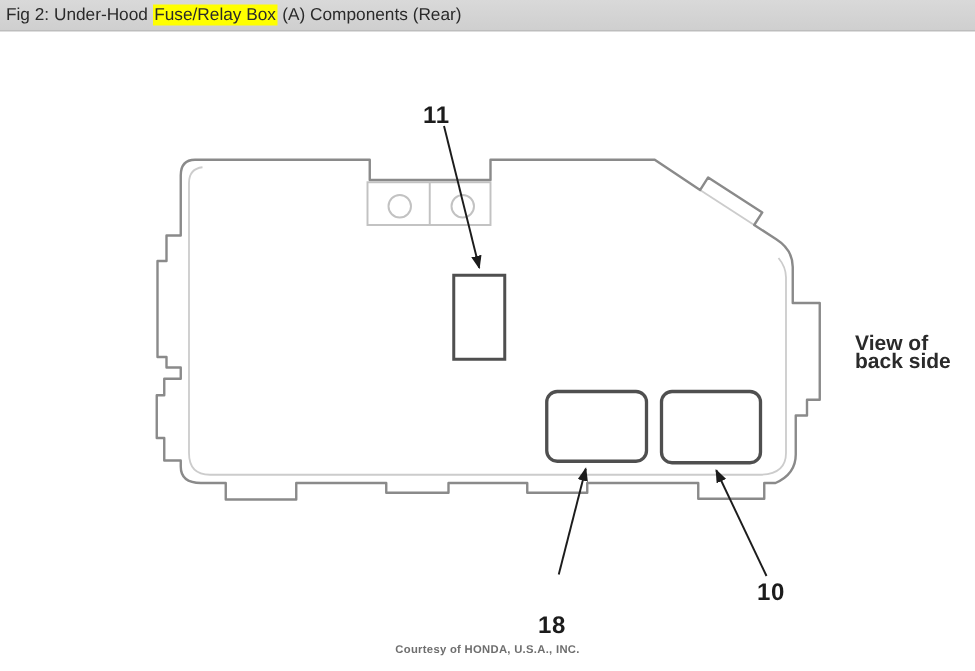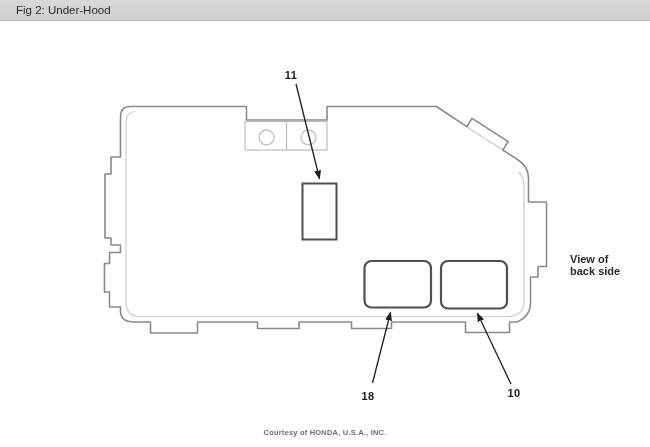--- a/index.html
+++ b/index.html
@@ -11,45 +11,44 @@
     overflow: hidden;
   }
   .header-bar {
     position: absolute;
     top: 0; left: 0; right: 0;
     height: 20px;
     background: linear-gradient(#d9d9d9, #cfcfcf);
     border-bottom: 1px solid #bdbdbd;
     display: flex;
     align-items: center;
-    padding-left: 16px;
+    padding-left: 4px;
     font-size: 11.5px;
     color: #2a2a2a;
     white-space: pre;
   }
   .header-bar span { white-space: pre; }
   .hl { background: #ffff00; padding: 1px 1px; }
   .diagram-svg { position: absolute; top: 0; left: 0; }
   .callout-label {
     position: absolute;
-    font-size: 11px;
+    font-size: 16px;
     font-weight: bold;
     color: #1c1c1c;
     text-align: center;
     letter-spacing: 0.5px;
   }
   .view-note {
     position: absolute;
     left: 570px; top: 223px;
-    font-size: 11px;
+    font-size: 14px;
     font-weight: bold;
     line-height: 11.5px;
     color: #2a2a2a;
     white-space: pre-line;
-    margin-top: 31px;
   }
   .footer-credit {
     position: absolute;
     left: 0; right: 0;
     top: 428px;
     text-align: center;
     font-size: 7.5px;
     color: #6e6e6e;
     letter-spacing: 0.2px;
     font-weight: bold;
@@ -94,23 +93,23 @@
   <rect x="364.5" y="261" width="66.5" height="46.5" rx="7" ry="7" fill="#ffffff" stroke="#4f4f4f" stroke-width="2.2"></rect>
 
   <rect x="441" y="261" width="66" height="47.5" rx="7" ry="7" fill="#ffffff" stroke="#4f4f4f" stroke-width="2.2"></rect>
 
   <line x1="296" y1="84" x2="319.5" y2="178.5" stroke="#1c1c1c" stroke-width="1.3" marker-end="url(#arrowhead)"></line>
   <line x1="372.5" y1="383" x2="390.5" y2="312.5" stroke="#1c1c1c" stroke-width="1.3" marker-end="url(#arrowhead)"></line>
   <line x1="511" y1="384" x2="477.5" y2="313.5" stroke="#1c1c1c" stroke-width="1.3" marker-end="url(#arrowhead)"></line>
 </svg>
 
 <div class="header-bar">
-  <span>Fig 2: Under-Hood </span>
+  <span>Fig 2: Under-Hood </span><span class="hl">Fuse/Relay Box</span><span> (A) Components (Rear)</span>
 </div>
 
 <div class="callout-label" style="left:281px; top:69px; width:20px;">11</div>
 <div class="callout-label" style="left:503px; top:387px; width:22px;">10</div>
-<div class="callout-label" style="left:357px; top:390px; width:22px;">18</div>
+<div class="callout-label" style="left:357px; top:409px; width:22px;">18</div>
 
 <div class="view-note">View of
 back side</div>
 
 <div class="footer-credit">Courtesy of HONDA, U.S.A., INC.</div>
 
 </body></html>

